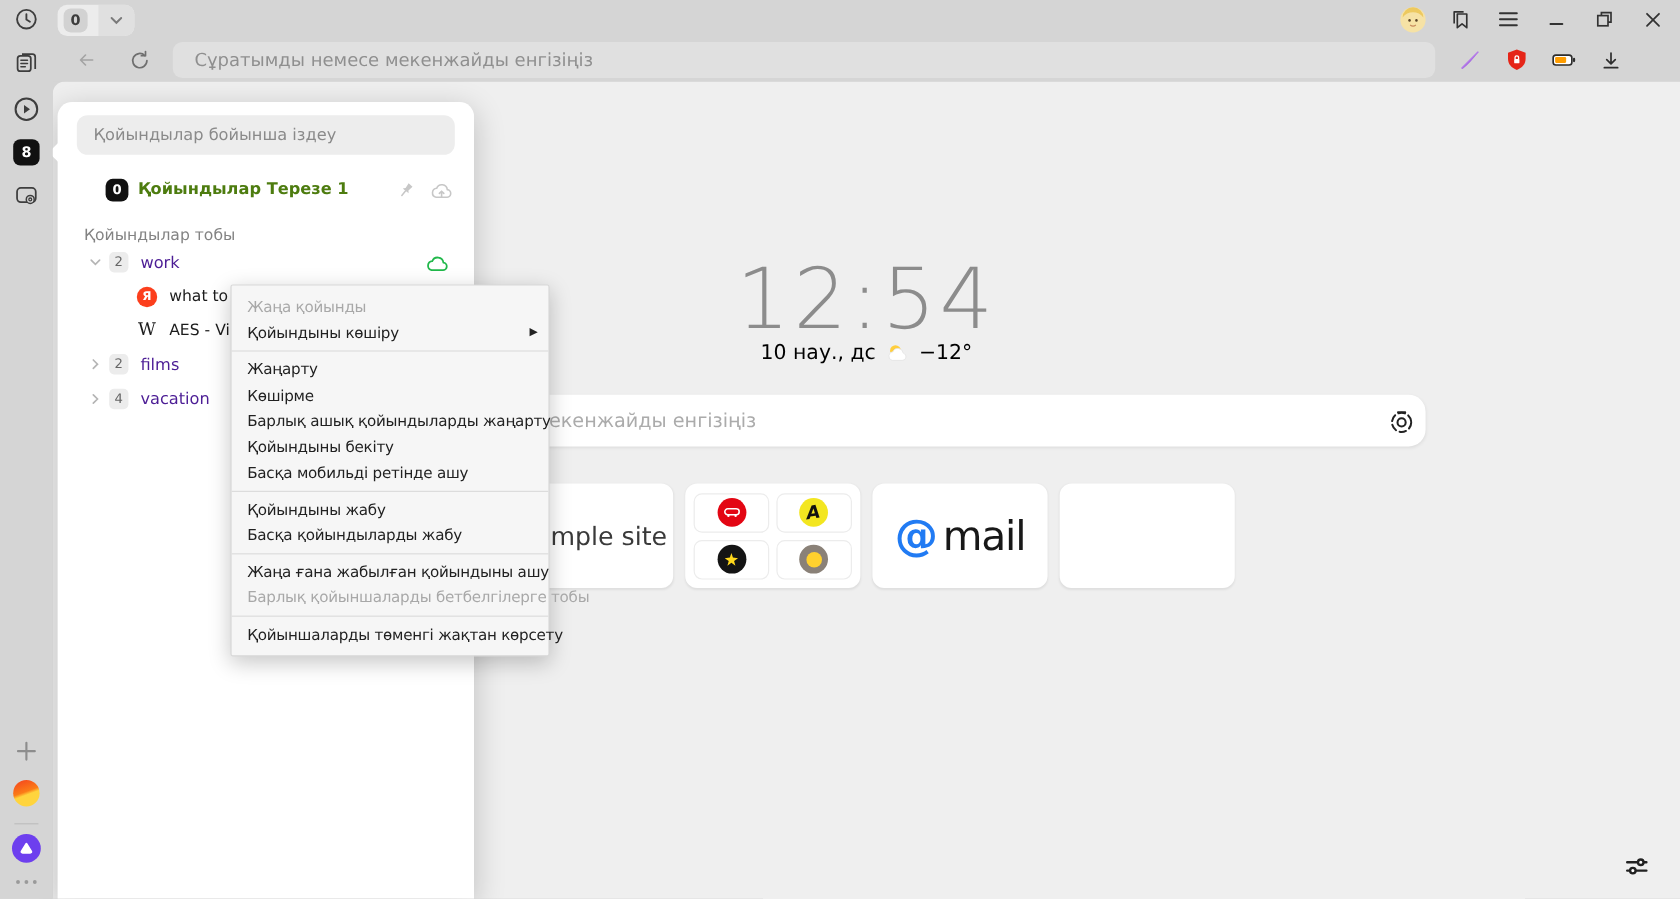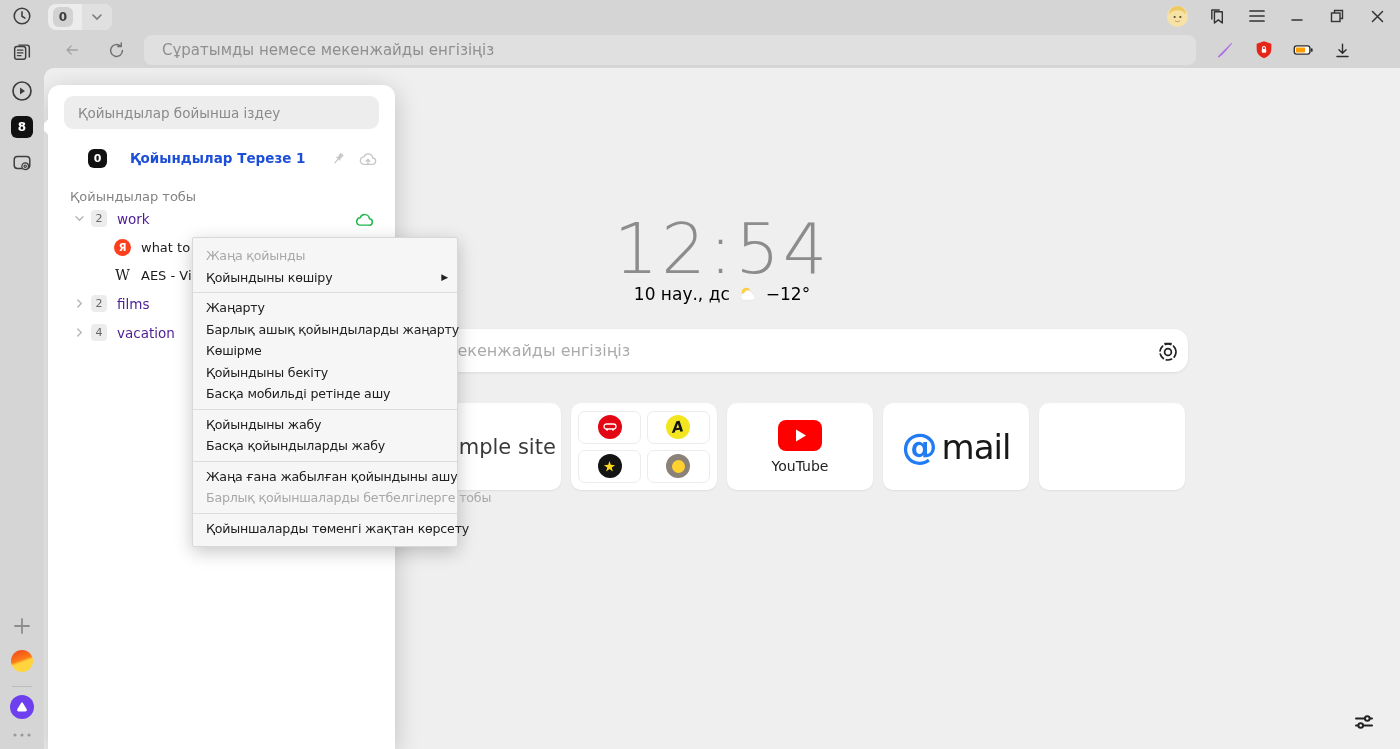--- a/index.html
+++ b/index.html
@@ -76,21 +76,21 @@
            border-radius:12px 12px 0 0; box-shadow:0 6px 26px rgba(0,0,0,.2); z-index:20; padding:0 16px; }
   .panel::before { content:""; position:absolute; left:-5px; top:36px; width:12px; height:12px;
                    background:#fff; transform:rotate(45deg); }
   .tp-search { margin-top:11px; width:100%; height:33px; background:#ededed; border:none; outline:none;
                border-radius:9px; padding:0 14px; font-size:13.5px; color:#333;
                font-family:"DejaVu Sans","Liberation Sans",sans-serif; }
   .tp-search::placeholder { color:#8a8a8a; }
   .win-row { margin-top:15px; height:28px; display:flex; align-items:center; cursor:pointer; }
   .badge-0 { width:19px; height:19px; margin-left:24px; background:#111; color:#fff; border-radius:6px;
              font-size:11px; font-weight:bold; display:flex; align-items:center; justify-content:center; }
-  .win-label { margin-left:23px; font-size:13.5px; font-weight:bold; color:#1d4ed8; }
+  .win-label { margin-left:8px; font-size:13.5px; font-weight:bold; color:#4d7c0f; }
   .win-icons { margin-left:auto; display:flex; gap:8px; }
   .win-icons .ic { width:22px; height:22px; display:flex; align-items:center; justify-content:center; cursor:pointer; }
   .tp-heading { margin-top:17px; font-size:13px; color:#838383; padding-left:6px; }
   .grp-row { height:29px; display:flex; align-items:center; cursor:pointer; }
   .grp-row:first-of-type { margin-top:5px; }
   .chev-box { width:18px; height:18px; margin-left:6px; display:flex; align-items:center; justify-content:center; }
   .cnt { min-width:16px; height:17px; padding:0 3px; margin-left:3px; background:#ececec; border-radius:4px;
          font-size:11px; color:#666; display:flex; align-items:center; justify-content:center; }
   .grp-label { margin-left:10px; font-size:13.5px; color:#4c1d95; }
   .grp-cloud { margin-left:auto; margin-right:4px; }
@@ -309,27 +309,20 @@
             </svg>
           </div>
         </div>
       <div class="mini">
           <div class="dot" style="background:#8a8178">
             <div style="width:13px;height:13px;border-radius:50%;background:#ffd12e"></div>
           </div>
         </div>
     </div>
     <div class="tile">
-      <svg width="44" height="31" viewBox="0 0 44 31">
-          <rect x="0" y="0" width="44" height="31" rx="8" fill="#ff0000"></rect>
-          <path d="M18 9.5l10 6-10 6z" fill="#fff"></path>
-        </svg>
-      <div class="yt-label">YouTube</div>
-    </div>
-    <div class="tile">
       <div class="mail-row">
         <span class="mail-at">@</span>
         <span class="mail-word">mail</span>
       </div>
     </div>
     <div class="tile"></div>
   </div>
 
   <div class="fab">
     <svg width="24" height="24" viewBox="0 0 24 24">
@@ -413,22 +406,22 @@
 </div>
 
 <div class="ctx">
   <div class="ctx-item disabled">Жаңа қойынды</div>
   <div class="ctx-item">
     <span>Қойындыны көшіру</span>
     <span class="sub">▶</span>
   </div>
   <div class="ctx-sep"></div>
   <div class="ctx-item">Жаңарту</div>
+  <div class="ctx-item">Көшірме</div>
   <div class="ctx-item">Барлық ашық қойындыларды жаңарту</div>
-  <div class="ctx-item">Көшірме</div>
   <div class="ctx-item">Қойындыны бекіту</div>
   <div class="ctx-item">Басқа мобильді ретінде ашу</div>
   <div class="ctx-sep"></div>
   <div class="ctx-item">Қойындыны жабу</div>
   <div class="ctx-item">Басқа қойындыларды жабу</div>
   <div class="ctx-sep"></div>
   <div class="ctx-item">Жаңа ғана жабылған қойындыны ашу</div>
   <div class="ctx-item disabled">Барлық қойыншаларды бетбелгілерге тобы</div>
   <div class="ctx-sep"></div>
   <div class="ctx-item">Қойыншаларды төменгі жақтан көрсету</div>

